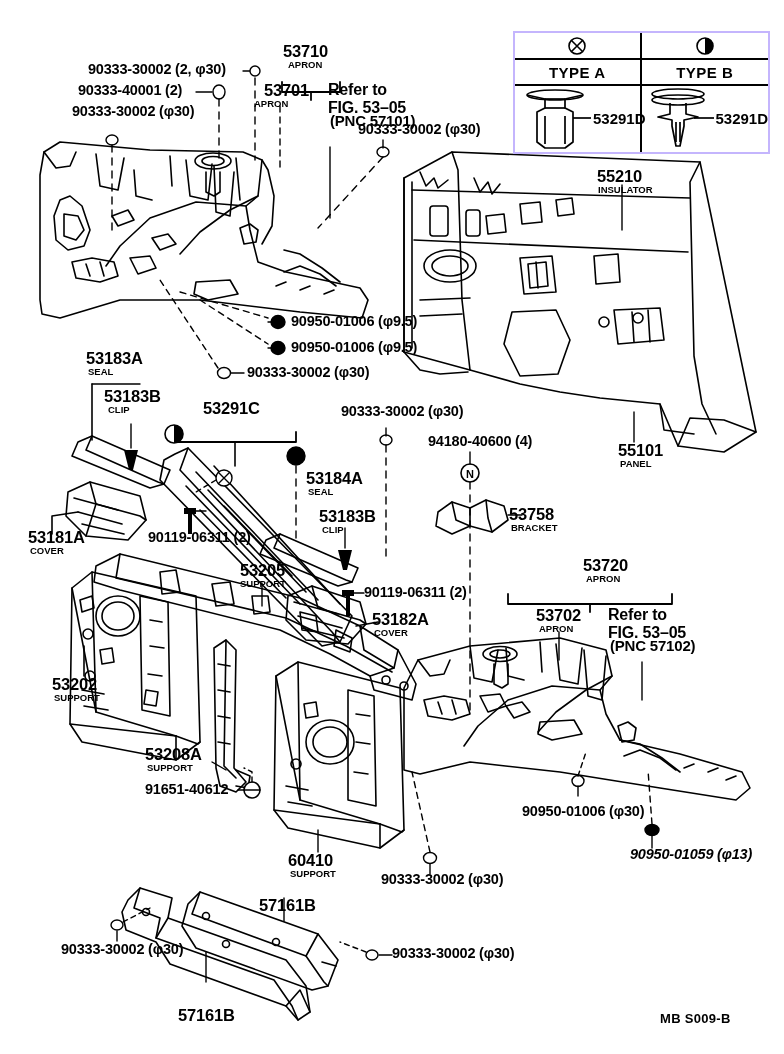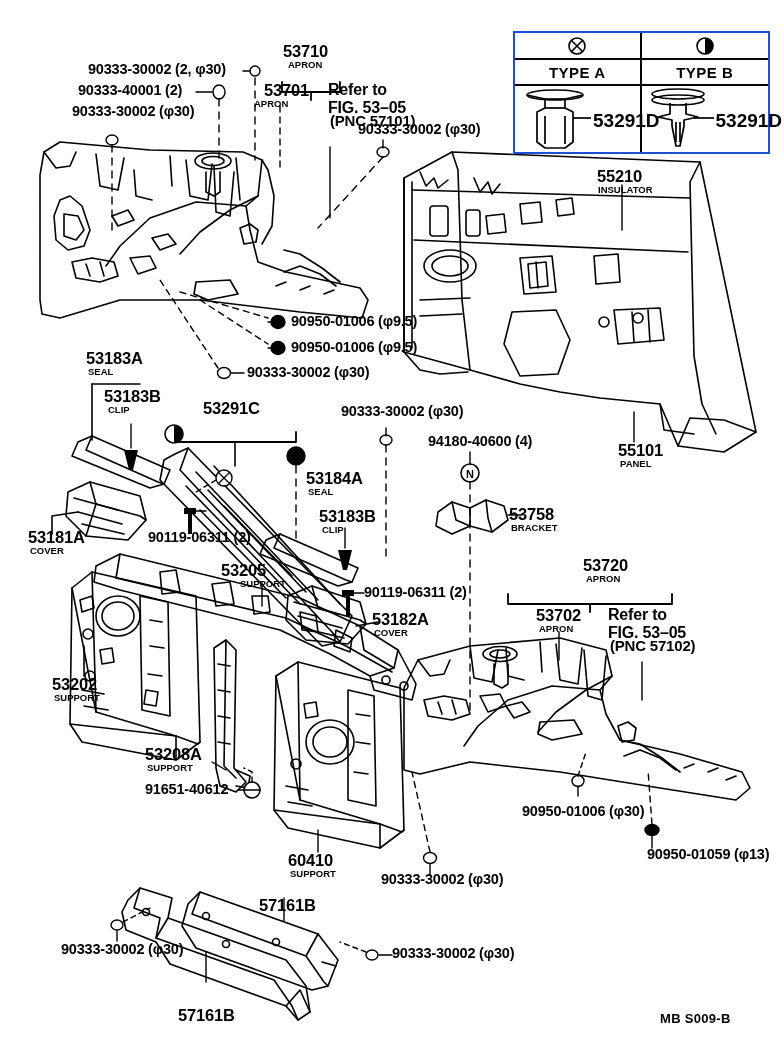--- a/index.html
+++ b/index.html
@@ -13,35 +13,35 @@
   svg.art{position:absolute;left:0;top:0;width:784px;height:1054px;overflow:visible;}
   .lbl{position:absolute;white-space:nowrap;font-weight:bold;letter-spacing:-0.2px;}
   .pn{font-size:14.5px;line-height:15px;}
   .pn-lg{font-size:16.5px;line-height:17px;}
   .sub{font-size:9.5px;font-weight:bold;letter-spacing:0px;line-height:10px;}
   .refline{font-size:16px;font-weight:bold;line-height:17px;}
   .pnc{font-size:15px;font-weight:bold;line-height:10px;}
   
   #legend{
     position:absolute;left:513px;top:31px;width:257px;height:123px;
-    border:2px solid #1d4ed8;box-sizing:border-box;
+    border:2px solid #c4b5fd;box-sizing:border-box;
   }
   #legend .lrow{display:flex;width:100%;}
   #legend .lcell{
     box-sizing:border-box;display:flex;align-items:center;justify-content:center;
     border-right:2px solid #000;position:relative;
   }
   #legend .lcell:last-child{border-right:none;}
   #legend .r1 .lcell{height:27px;width:50%;border-bottom:2px solid #000;}
   #legend .r2 .lcell{height:26px;width:50%;border-bottom:2px solid #000;
     font-size:15px;font-weight:bold;letter-spacing:0.5px;}
   #legend .r3 .lcell{height:66px;width:50%;align-items:flex-start;justify-content:flex-start;}
   .sym{display:block;}
   .clipwrap{position:relative;width:100%;height:100%;}
-  .cliplbl{position:absolute;font-size:19px;font-weight:bold;}
+  .cliplbl{position:absolute;font-size:15px;font-weight:bold;}
   #footer{position:absolute;left:660px;top:1011px;font-size:13px;font-weight:bold;letter-spacing:0.3px;}
 </style>
 </head>
 <body>
 
 <div id="sheet">
 
   <svg class="art" viewBox="0 0 784 1054">
     <g fill="none" stroke="#000" stroke-width="1.6" stroke-linejoin="round" stroke-linecap="round">
 
@@ -492,21 +492,21 @@
   <div class="lbl sub" style="left:511px;top:523px;">BRACKET</div>
 
   <div class="lbl pn-lg" style="left:618px;top:442px;">55101</div>
   <div class="lbl sub" style="left:620px;top:459px;">PANEL</div>
 
   <div class="lbl pn-lg" style="left:28px;top:529px;">53181A</div>
   <div class="lbl sub" style="left:30px;top:546px;">COVER</div>
 
   <div class="lbl pn" style="left:148px;top:530px;">90119-06311 (2)</div>
 
-  <div class="lbl pn-lg" style="left:221px;top:562px;">53205</div>
+  <div class="lbl pn-lg" style="left:240px;top:562px;">53205</div>
   <div class="lbl sub" style="left:240px;top:579px;">SUPPORT</div>
 
   <div class="lbl pn" style="left:364px;top:585px;">90119-06311 (2)</div>
 
   <div class="lbl pn-lg" style="left:372px;top:611px;">53182A</div>
   <div class="lbl sub" style="left:374px;top:628px;">COVER</div>
 
   <div class="lbl pn-lg" style="left:52px;top:676px;">53202</div>
   <div class="lbl sub" style="left:54px;top:693px;">SUPPORT</div>
 
@@ -523,21 +523,21 @@
 
   <div class="lbl pn-lg" style="left:536px;top:607px;">53702</div>
   <div class="lbl sub" style="left:539px;top:624px;">APRON</div>
 
   <div class="lbl refline" style="left:608px;top:606px;">Refer to</div>
   <div class="lbl refline" style="left:608px;top:624px;">FIG. 53–05</div>
   <div class="lbl pnc" style="left:610px;top:641px;">(PNC 57102)</div>
 
   <div class="lbl pn" style="left:522px;top:804px;">90950-01006 (φ30)</div>
 
-  <div class="lbl pn" style="left:647px;top:847px;">90950-01059 (φ13)</div>
+  <div class="lbl pn" style="left:630px;top:847px;font-style:italic;">90950-01059 (φ13)</div>
 
   <div class="lbl pn" style="left:381px;top:872px;">90333-30002 (φ30)</div>
 
   <div class="lbl pn-lg" style="left:259px;top:897px;">57161B</div>
 
   <div class="lbl pn-lg" style="left:178px;top:1007px;">57161B</div>
 
   <div class="lbl pn" style="left:61px;top:942px;">90333-30002 (φ30)</div>
 
   <div class="lbl pn" style="left:392px;top:946px;">90333-30002 (φ30)</div>

